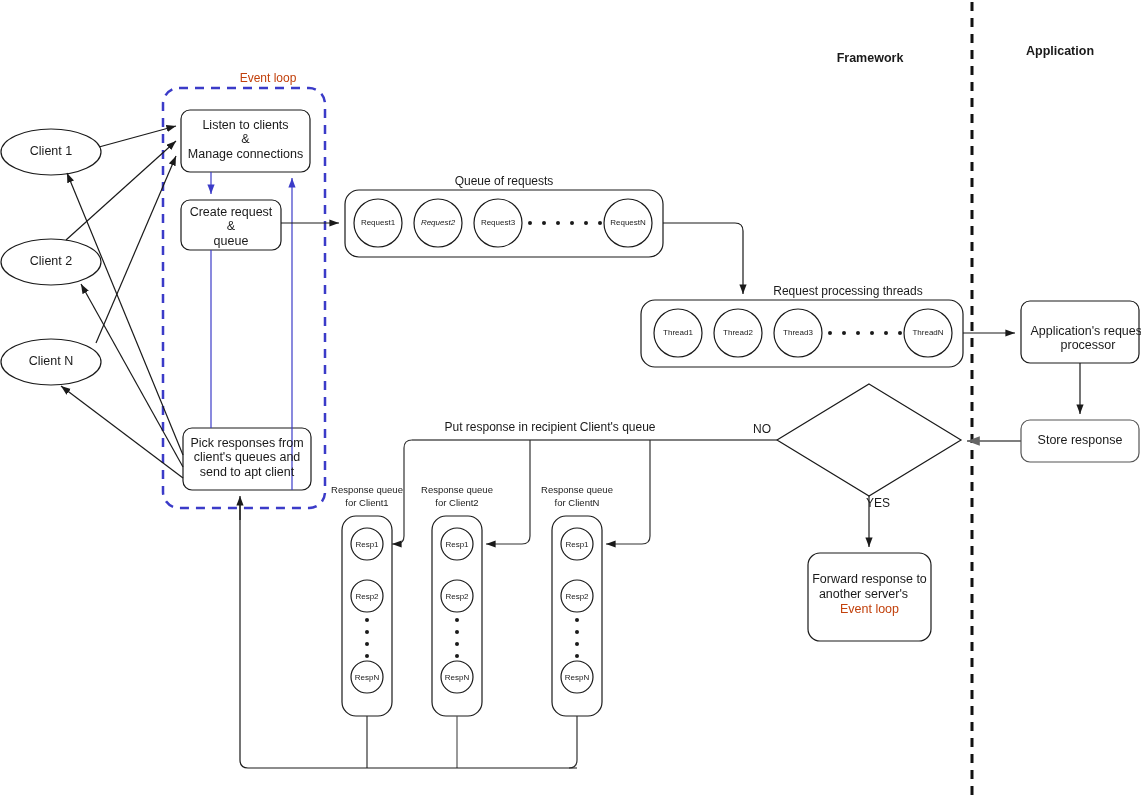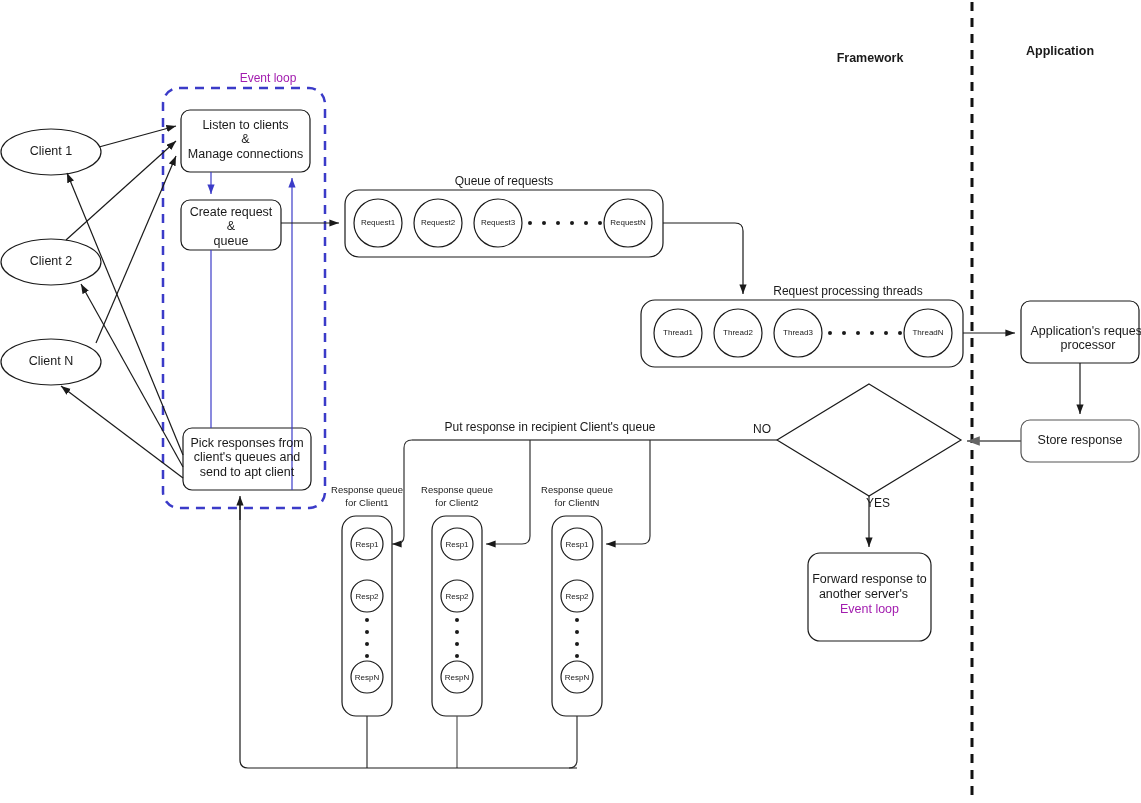--- a/index.html
+++ b/index.html
@@ -5,21 +5,21 @@
   html,body{margin:0;padding:0;background:#ffffff;}
   body{width:1141px;height:803px;overflow:hidden;
        font-family:"Liberation Sans","DejaVu Sans",sans-serif;color:#1a1a1a;}
   #stage{position:relative;width:1141px;height:803px;}
   svg.layer{position:absolute;left:0;top:0;width:1141px;height:803px;}
   .lbl{position:absolute;text-align:center;line-height:1.15;white-space:pre-line;}
   .boxtext{font-size:12.5px;color:#1a1a1a;}
   .small{font-size:9.5px;}
   .tiny{font-size:8px;}
   .section-title{font-weight:bold;font-size:12.5px;}
-  .accent{color:#a21caf;}
+  .accent{color:#c2410c;}
   .capt{font-size:12px;}
 </style>
 </head>
 <body>
 
 <div id="stage">
 
   <svg class="layer" viewBox="0 0 1141 803">
     <defs>
       <marker id="ah" markerWidth="9" markerHeight="9" refX="8" refY="3" orient="auto" markerUnits="strokeWidth">
@@ -170,21 +170,21 @@
 Manage connections</div>
   <div class="lbl boxtext" style="left:181px;top:205px;width:100px;">Create request
 &amp;
 queue</div>
   <div class="lbl boxtext" style="left:183px;top:436px;width:128px;">Pick responses from
 client's queues and
 send to apt client</div>
 
   <div class="lbl capt" style="left:434px;top:175px;width:140px;">Queue of requests</div>
   <div class="lbl tiny" style="left:348px;top:218px;width:60px;">Request1</div>
-  <div class="lbl tiny" style="left:408px;top:218px;width:60px;">Request2</div>
+  <div class="lbl tiny" style="left:408px;top:218px;width:60px;font-style:italic;">Request2</div>
   <div class="lbl tiny" style="left:468px;top:218px;width:60px;">Request3</div>
   <div class="lbl tiny" style="left:598px;top:218px;width:60px;">RequestN</div>
 
   <div class="lbl capt" style="left:748px;top:285px;width:200px;">Request processing threads</div>
   <div class="lbl tiny" style="left:648px;top:328px;width:60px;">Thread1</div>
   <div class="lbl tiny" style="left:708px;top:328px;width:60px;">Thread2</div>
   <div class="lbl tiny" style="left:768px;top:328px;width:60px;">Thread3</div>
   <div class="lbl tiny" style="left:898px;top:328px;width:60px;">ThreadN</div>
 
   <div class="lbl boxtext" style="left:1021px;top:324px;width:118px;margin-left:8px;">Application's request

